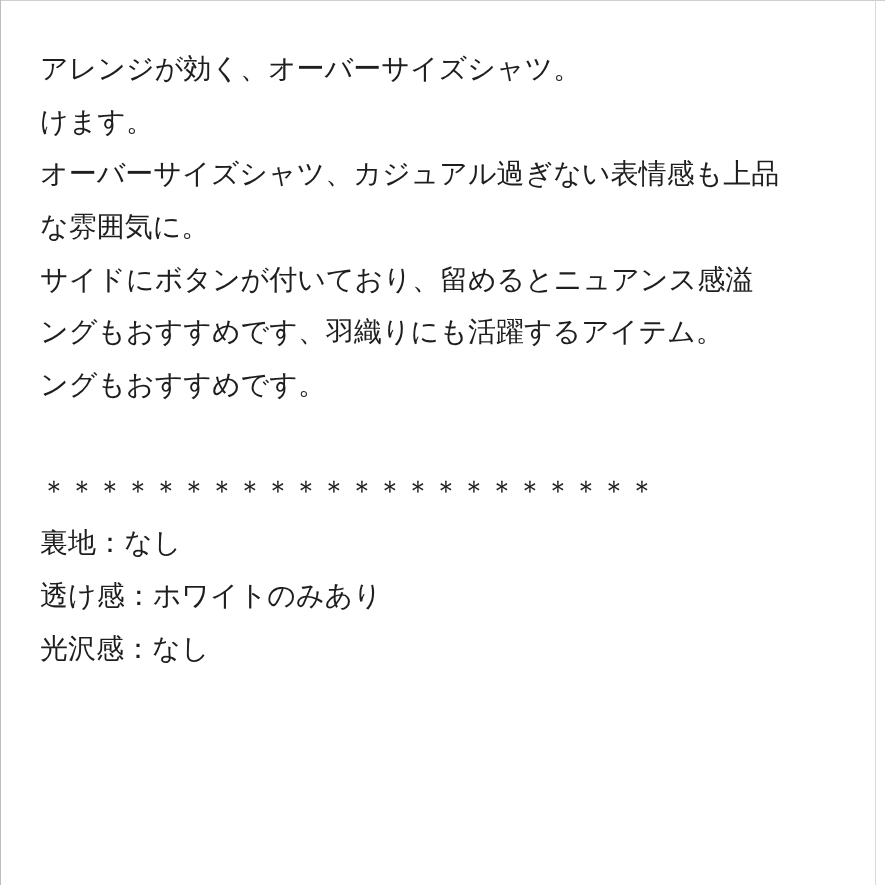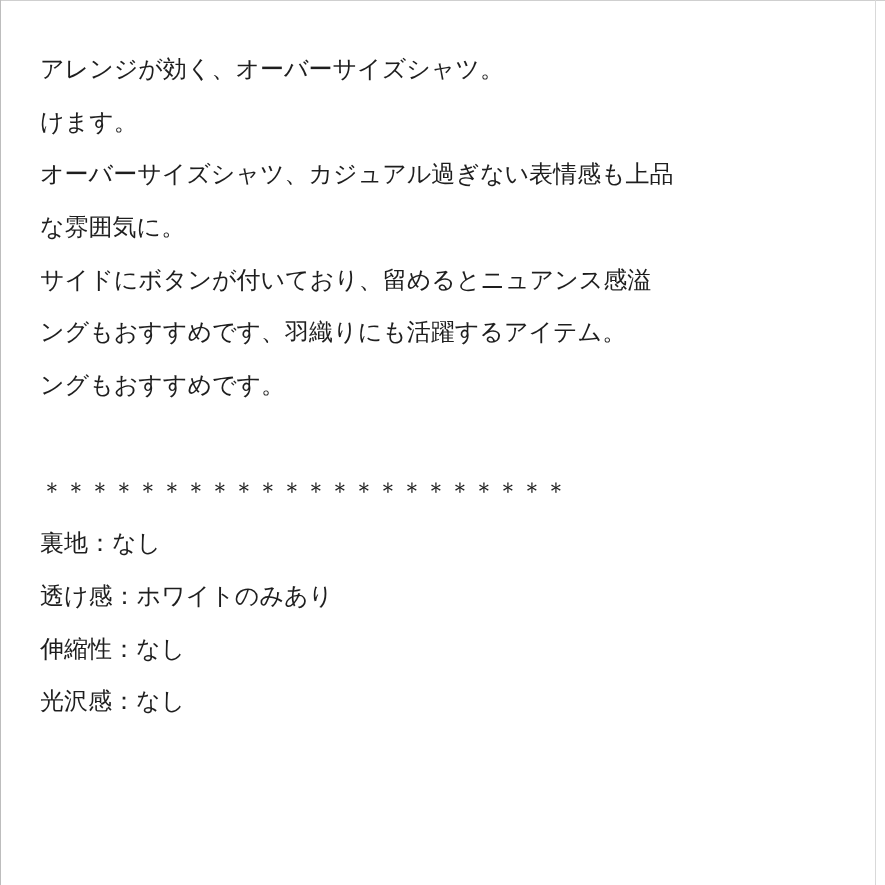--- a/index.html
+++ b/index.html
@@ -10,21 +10,21 @@
     background: #ffffff;
     overflow: hidden;
   }
   .page {
     position: relative;
     width: 885px;
     height: 885px;
     background: #ffffff;
     font-family: "Liberation Sans", sans-serif;
     color: #1e1e1e;
-    font-size: 24px;
+    font-size: 28px;
     font-weight: 500;
     line-height: 52.7px;
     letter-spacing: 0px;
   }
   .edge-top {
     position: absolute;
     left: 0; top: 0;
     width: 885px; height: 1px;
     background: #cfcfcf;
   }
@@ -82,22 +82,19 @@
     <div class="separator-row">＊＊＊＊＊＊＊＊＊＊＊＊＊＊＊＊＊＊＊＊＊＊</div>
 
     <div class="spec-row">
       <span>裏地</span><span>：</span><span>なし</span>
     </div>
 
     <div class="spec-row">
       <span>透け感</span><span>：</span><span>ホワイトのみあり</span>
     </div>
 
-    <div class="spec-row">
-      <span>伸縮性</span><span>：</span><span>なし</span>
-    </div>
 
     <div class="spec-row">
       <span>光沢感</span><span>：</span><span>なし</span>
     </div>
 
   </div>
 </div>
 
 </body></html>

